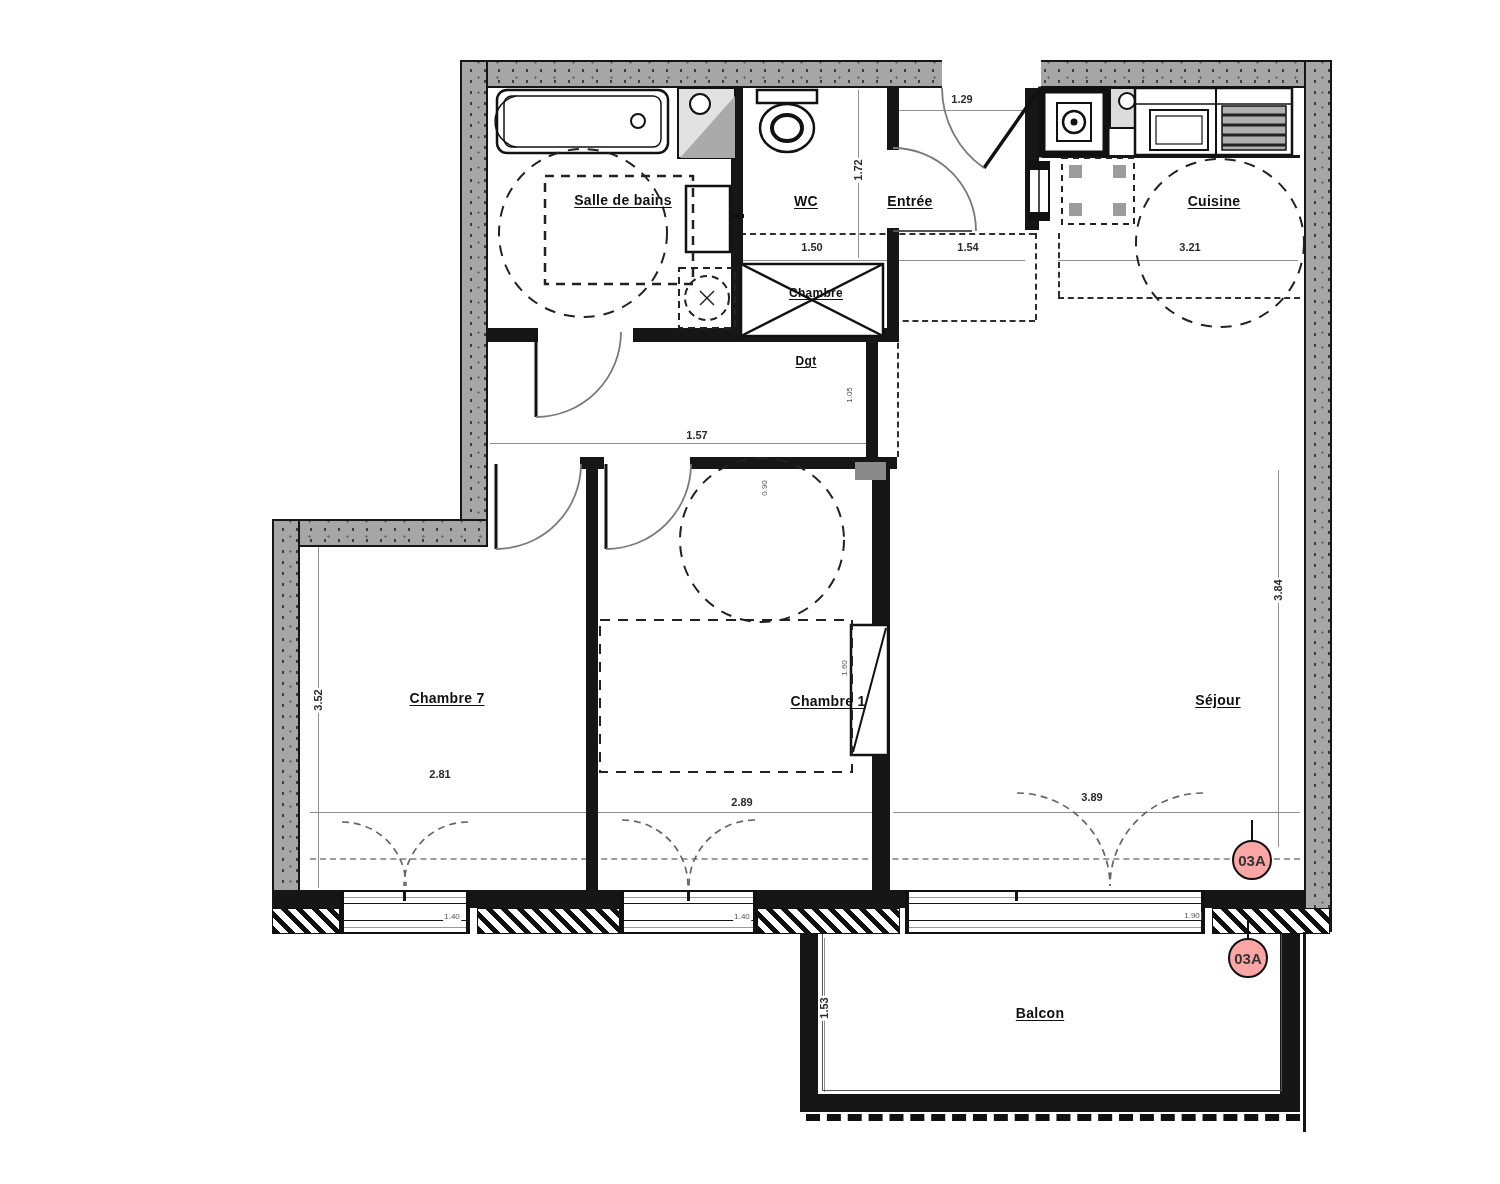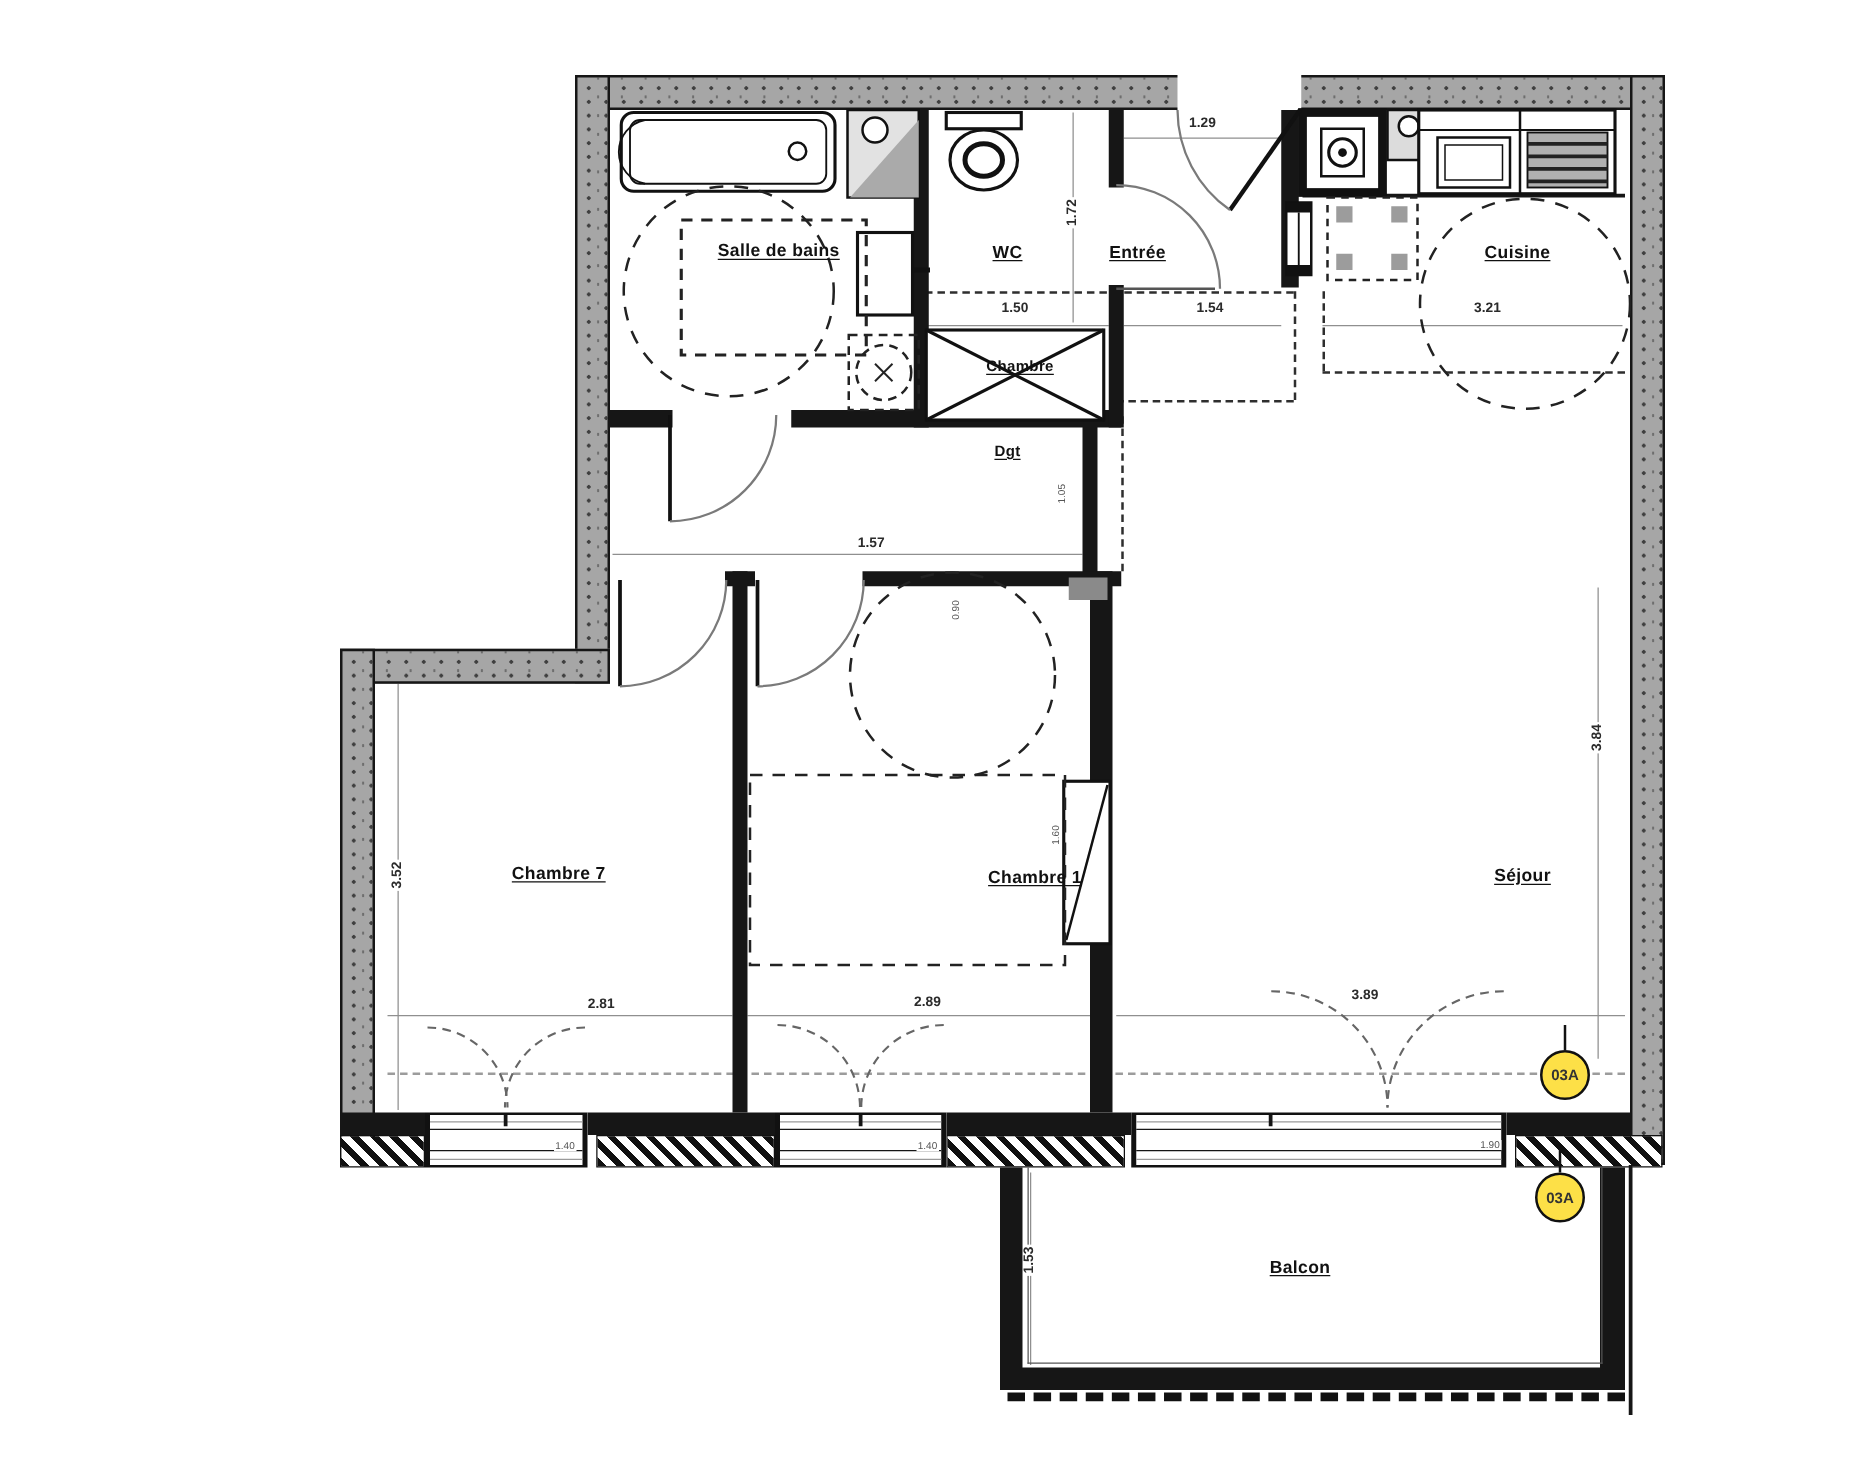--- a/index.html
+++ b/index.html
@@ -24,22 +24,22 @@
   .dashv{position:absolute;width:0;border-left:2.5px dashed #2e2e2e;}
   .overhang{position:absolute;height:0;border-top:2px dashed #9c9c9c;}
   .dimlabel{position:absolute;font-size:11px;font-weight:bold;color:#2b2b2b;background:#fff;
     padding:0 2px;transform:translate(-50%,-50%);white-space:nowrap;line-height:1;}
   .dimlabel.rot{transform:translate(-50%,-50%) rotate(-90deg);}
   .dimlabel.tiny{font-size:8px;font-weight:normal;color:#555;padding:0 1px;}
   .roomlabel{position:absolute;transform:translate(-50%,-50%);font-size:14px;font-weight:bold;
     color:#111;text-decoration:underline;text-underline-offset:2px;white-space:nowrap;letter-spacing:.3px;}
   .roomlabel.small{font-size:12px;}
   .marker{position:absolute;width:40px;height:40px;border:2.5px solid #111;border-radius:50%;
-    background:#fde047;display:flex;align-items:center;justify-content:center;
-    font-size:12px;font-weight:bold;color:#333;box-sizing:border-box;text-align:center;}
+    background:#fca5a5;display:flex;align-items:center;justify-content:center;
+    font-size:15px;font-weight:bold;color:#333;box-sizing:border-box;text-align:center;}
   .dots{position:absolute;height:0;border-top:7px dashed #111;}
   svg.overlay{position:absolute;left:0;top:0;}
 </style>
 </head>
 <body>
 
 <div class="plan">
 
   <div class="dimh" style="left:742px;top:260px;width:145px;"></div>
   <div class="dimh" style="left:899px;top:260px;width:126px;"></div>
@@ -251,21 +251,21 @@
   <div class="roomlabel" style="left:1218px;top:700px;">Séjour</div>
   <div class="roomlabel" style="left:1040px;top:1013px;">Balcon</div>
 
   <div class="dimlabel" style="left:962px;top:99px;">1.29</div>
   <div class="dimlabel" style="left:812px;top:247px;">1.50</div>
   <div class="dimlabel" style="left:968px;top:247px;">1.54</div>
   <div class="dimlabel" style="left:1190px;top:247px;">3.21</div>
   <div class="dimlabel rot" style="left:858px;top:170px;">1.72</div>
   <div class="dimlabel" style="left:697px;top:435px;">1.57</div>
   <div class="dimlabel rot tiny" style="left:850px;top:395px;">1.05</div>
-  <div class="dimlabel" style="left:440px;top:804px;margin-left:41px;">2.81</div>
+  <div class="dimlabel" style="left:440px;top:774px;">2.81</div>
   <div class="dimlabel" style="left:742px;top:802px;">2.89</div>
   <div class="dimlabel" style="left:1092px;top:797px;">3.89</div>
   <div class="dimlabel rot" style="left:1278px;top:590px;">3.84</div>
   <div class="dimlabel rot" style="left:318px;top:700px;">3.52</div>
   <div class="dimlabel rot" style="left:824px;top:1008px;">1.53</div>
   <div class="dimlabel rot tiny" style="left:765px;top:488px;">0.90</div>
   <div class="dimlabel rot tiny" style="left:845px;top:668px;">1.60</div>
   <div class="dimlabel tiny" style="left:452px;top:917px;">1.40</div>
   <div class="dimlabel tiny" style="left:742px;top:917px;">1.40</div>
   <div class="dimlabel tiny" style="left:1192px;top:916px;">1.90</div>

